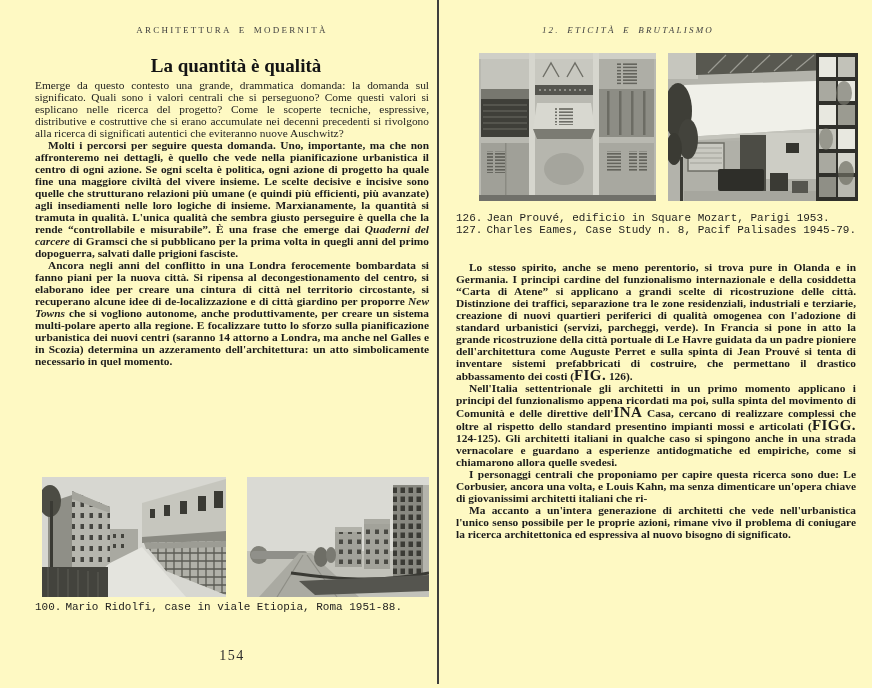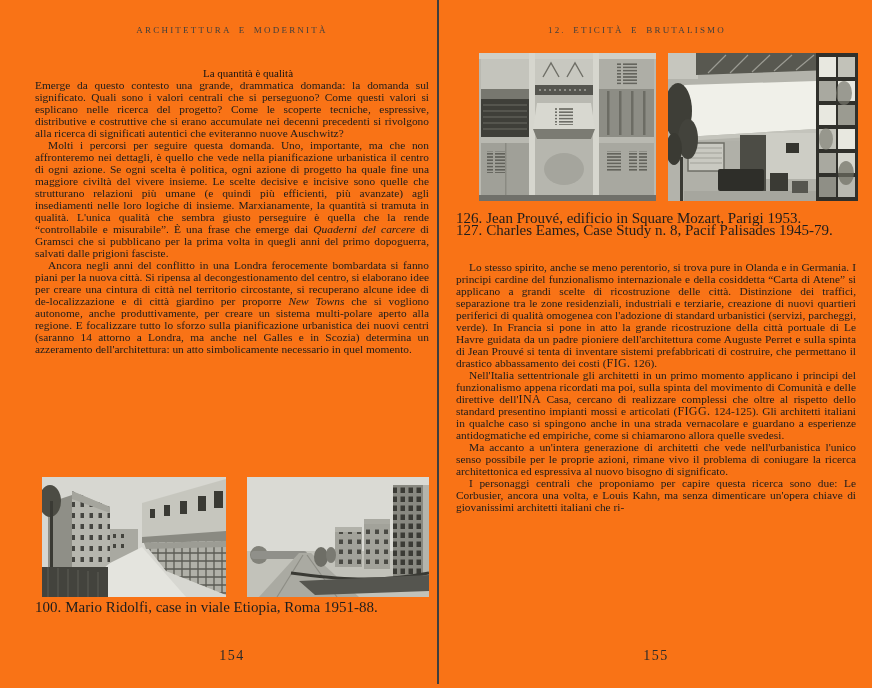--- a/index.html
+++ b/index.html
@@ -1,42 +1,42 @@
 <!DOCTYPE html>
 <html><head>
 <meta charset="utf-8">
 <style>
   html,body { margin:0; padding:0; background:#ffffff; }
   .book {
-    position:relative; width:872px; height:688px; background:#f97316;
+    position:relative; width:872px; height:688px; background:#fef9c3;
     font-family:"Liberation Serif","DejaVu Serif",serif; color:#1d1d1d; overflow:hidden;
   }
   .gutter { position:absolute; left:437px; top:0; width:2px; height:684px; background:#3e3e3e; }
 
   .running-header {
     position:absolute; top:25px; font-size:9px; letter-spacing:2.2px; word-spacing:3px;
     color:#3f3f3f; text-align:center; white-space:nowrap;
   }
   .rh-left { left:35px; width:394px; }
-  .rh-right { left:437px; width:400px; }
+  .rh-right { left:428px; width:400px;font-style:italic; }
 
   .chapter-title {
-    position:absolute; top:51px; left:35px; width:394px; margin:16px;
-    font-size:11px; font-weight:normal; text-align:center; color:#141414;
+    position:absolute; top:51px; left:35px; width:394px; margin:4px;
+    font-size:19px; font-weight:bold; text-align:center; color:#141414;
   }
 
   .body-text { position:absolute; text-align:justify; font-size:11.4px; line-height:12px; color:#1c1c1c; }
   .bt-left { left:35px; top:79px; width:394px; }
   .bt-right { left:456px; top:261px; width:400px; }
   .body-text p { margin:0; }
-  .body-text p.indent { text-indent:13px; }
+  .body-text p.indent { text-indent:13px;font-weight:bold; }
   .i { font-style:italic; }
-  .sc { font-size:12px; letter-spacing:0.4px; }
-
-  .captions { position:absolute; font-size:15px; line-height:11.8px; color:#1d1d1d; }
+  .sc { font-size:15px; letter-spacing:0.4px; }
+
+  .captions { position:absolute; font-size:11px; line-height:11.8px; color:#1d1d1d;font-family:Liberation Mono, monospace; }
   .cap-left { left:35px; top:602px; width:400px; }
   .cap-right { left:456px; top:213px; width:404px; }
   .caption { white-space:nowrap; }
   .cap-num { display:inline-block; min-width:22px; margin-right:4px; }
 
   .figure { position:absolute; background:#cfcfc9; }
   .figure svg { display:block; }
   .fig-124 { left:42px; top:477px; }
   .fig-125 { left:247px; top:477px; }
   .fig-126 { left:479px; top:53px; }
@@ -220,17 +220,16 @@
     </svg>
   </figure>
 
   <div class="captions cap-right" id="right-captions">
       <div class="caption"><span class="cap-num">126.</span><span>Jean Prouvé, edificio in Square Mozart, Parigi 1953.</span></div>
       <div class="caption"><span class="cap-num">127.</span><span>Charles Eames, Case Study n. 8, Pacif Palisades 1945-79.</span></div>
     </div>
   <div class="body-text bt-right" id="right-body">
       <p class="indent"><span>Lo stesso spirito, anche se meno perentorio, si trova pure in Olanda e in Germania. I principi cardine del funzionalismo internazionale e della cosiddetta “Carta di Atene” si applicano a grandi scelte di ricostruzione delle città. Distinzione dei traffici, separazione tra le zone residenziali, industriali e terziarie, creazione di nuovi quartieri periferici di qualità omogenea con l'adozione di standard urbanistici (servizi, parcheggi, verde). In Francia si pone in atto la grande ricostruzione della città portuale di Le Havre guidata da un padre pioniere dell'architettura come Auguste Perret e sulla spinta di Jean Prouvé si tenta di inventare sistemi prefabbricati di costruire, che permettano il drastico abbassamento dei costi (</span><span class="sc">FIG.</span><span> 126).</span></p>
       <p class="indent"><span>Nell'Italia settentrionale gli architetti in un primo momento applicano i principi del funzionalismo appena ricordati ma poi, sulla spinta del movimento di Comunità e delle direttive dell'</span><span class="sc">INA</span><span> Casa, cercano di realizzare complessi che oltre al rispetto dello standard presentino impianti mossi e articolati (</span><span class="sc">FIGG.</span><span> 124-125). Gli architetti italiani in qualche caso si spingono anche in una strada vernacolare e guardano a esperienze antidogmatiche ed empiriche, come si chiamarono allora quelle svedesi.</span></p>
+      <p class="indent"><span>I personaggi centrali che proponiamo per capire questa ricerca sono due: Le Corbusier, ancora una volta, e Louis Kahn, ma senza dimenticare un'opera chiave di giovanissimi architetti italiani che ri-</span></p>
       <p class="indent"><span>Ma accanto a un'intera generazione di architetti che vede nell'urbanistica l'unico senso possibile per le proprie azioni, rimane vivo il problema di coniugare la ricerca architettonica ed espressiva al nuovo bisogno di significato.</span></p>
-      <p class="indent"><span>I personaggi centrali che proponiamo per capire questa ricerca sono due: Le Corbusier, ancora una volta, e Louis Kahn, ma senza dimenticare un'opera chiave di giovanissimi architetti italiani che ri-</span></p>
-    </div>
-  <div class="page-number pn-right">155</div>
+    </div>
 </div>
 
 </body></html>

